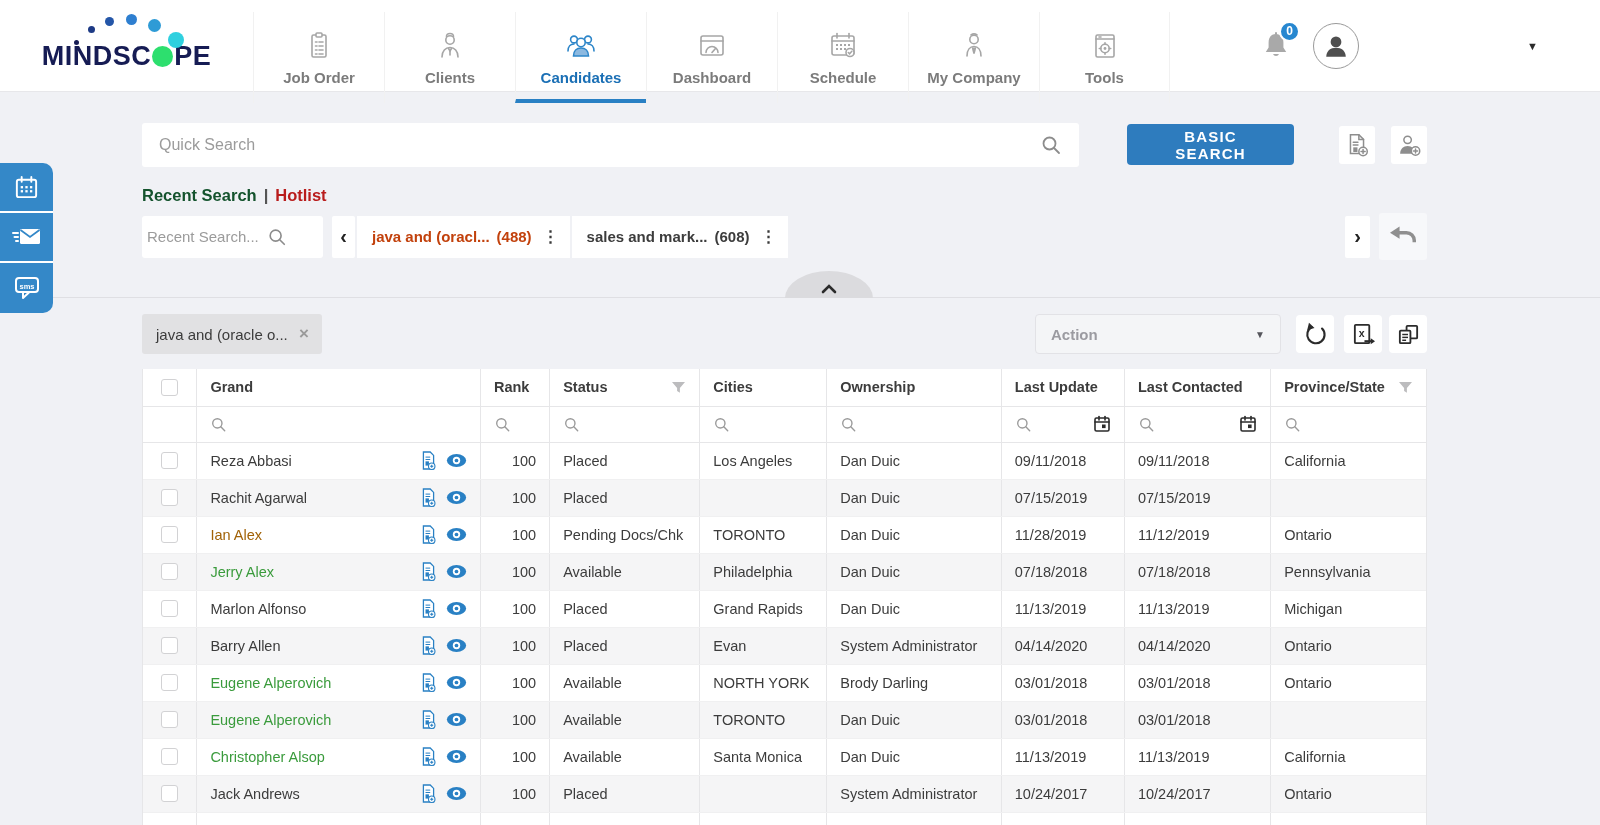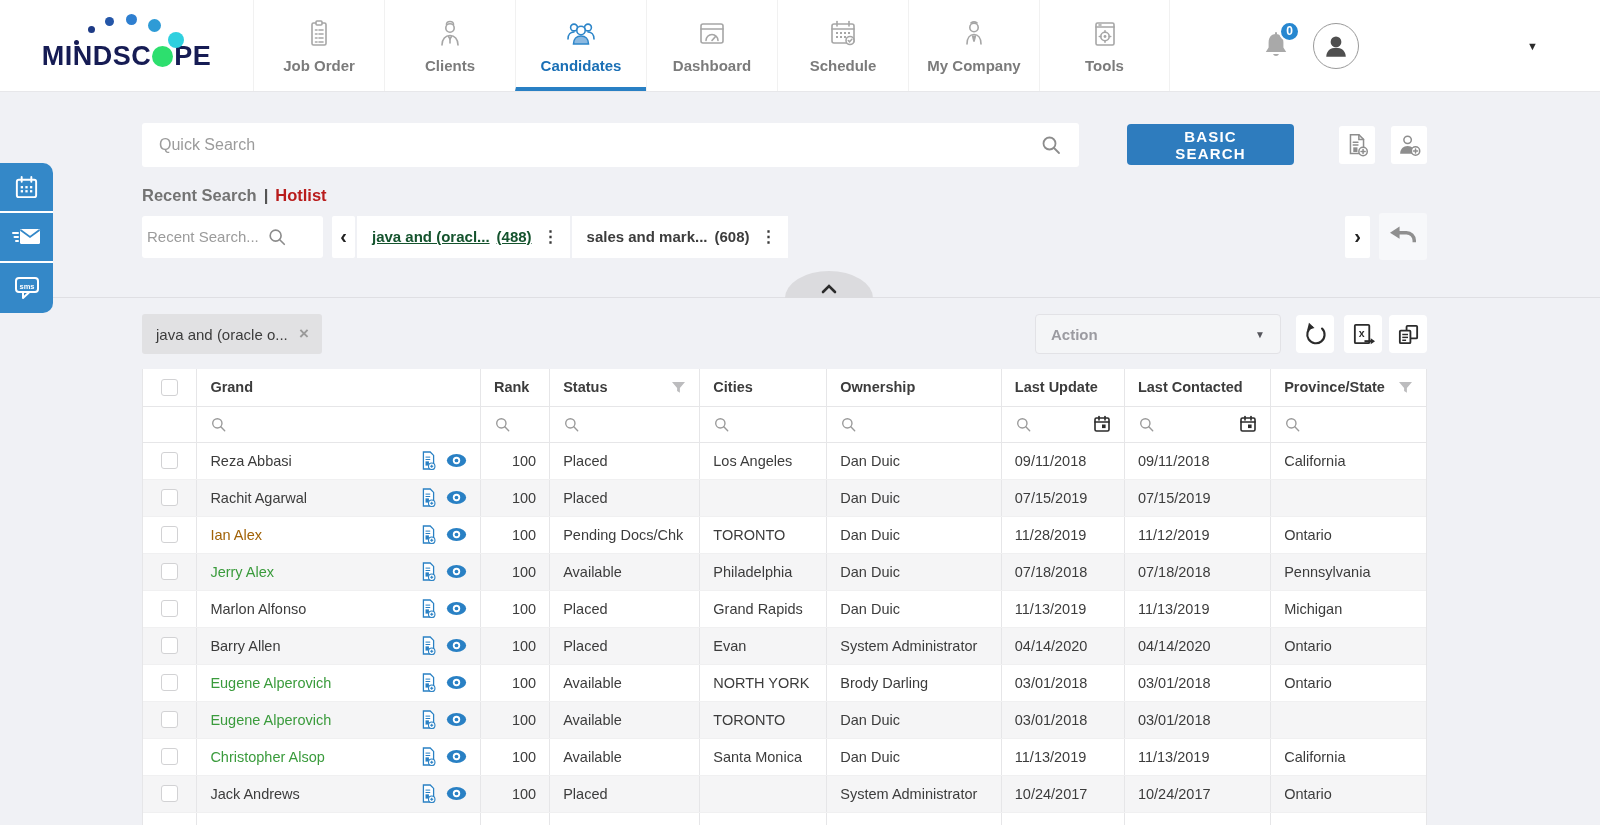--- a/index.html
+++ b/index.html
@@ -12,21 +12,21 @@
   .logo-text { font-size:27px; font-weight:bold; color:#161c54; letter-spacing:.5px; margin-top:22px; white-space:nowrap; }
   .logo-o { display:inline-block; width:21px; height:21px; border-radius:50%; background:#2ddf6e; vertical-align:-2px; margin:0 1px; }
   .logo-dot { position:absolute; border-radius:50%; }
   .d1 { left:74px; top:40px; width:5px; height:5px; background:#161c54; }
   .d2 { left:88px; top:26px; width:7px; height:7px; background:#1d3a85; }
   .d3 { left:105px; top:17px; width:9px; height:9px; background:#2456a8; }
   .d4 { left:126px; top:14px; width:11px; height:11px; background:#2e7fd0; }
   .d5 { left:148px; top:19px; width:13px; height:13px; background:#2e9bd6; }
   .d6 { left:168px; top:32px; width:16px; height:16px; background:#2fd0df; }
 
-  .main-nav { display:flex; height:100%; }
+  .main-nav { display:flex; height:100%;margin-top:12px; }
   .nav-item { width:131px; display:flex; flex-direction:column; align-items:center; justify-content:center; gap:7px; border-left:1px solid #f1f1f1; cursor:pointer; position:relative; }
   .nav-item:last-child { border-right:1px solid #f1f1f1; }
   .nav-label { font-size:15px; font-weight:bold; color:#7b7b7b; white-space:nowrap; }
   .nav-item.active { border-bottom:4px solid #2980c4; padding-top:4px; }
   .nav-item.active .nav-label { color:#1a6fb5; }
 
   .topbar-right { position:absolute; right:0; top:0; height:100%; display:flex; align-items:center; padding-right:62px; }
   .bell-wrap { position:relative; margin-right:22px; cursor:pointer; }
   .badge { position:absolute; top:-9px; right:-9px; min-width:21px; height:21px; border-radius:50%; background:#2787d0; border:2px solid #fff; color:#fff; font-size:12px; font-weight:bold; display:flex; align-items:center; justify-content:center; }
   .avatar { width:46px; height:46px; border-radius:50%; border:1px solid #9a9a9a; background:#fff; display:flex; align-items:center; justify-content:center; cursor:pointer; overflow:hidden; }
@@ -43,34 +43,34 @@
   .search-row { display:flex; align-items:flex-start; padding-top:31px; }
   .quick-search { width:990px; height:44px; background:#fff; border-radius:3px; display:flex; align-items:center; padding:0 17px; }
   .quick-search input { border:none; outline:none; flex:1; font-size:16px; color:#3c3c3c; font-family:"Liberation Sans", sans-serif; background:transparent; }
   .quick-search input::placeholder, .recent-input input::placeholder { color:#9b9b9b; }
   .basic-search { margin-left:48px; margin-top:1px; height:41px; padding:0 23px; background:#2e7cbe; border:none; border-radius:4px; color:#fff; font-size:15px; font-weight:bold; letter-spacing:1.2px; cursor:pointer; font-family:"Liberation Sans", sans-serif; }
   .tool-icon-btn { width:38px; height:38px; margin-top:3px; background:#fff; border-radius:3px; display:flex; align-items:center; justify-content:center; cursor:pointer; }
   .tool-icon-btn.first { margin-left:45px; }
   .tool-icon-btn + .tool-icon-btn { margin-left:16px; }
 
   .tabs-line { margin-top:19px; font-size:16.5px; font-weight:bold; }
-  .recent-link { color:#737373; cursor:pointer;text-align:center; }
+  .recent-link { color:#14532d; cursor:pointer;text-align:center; }
   .tab-sep { color:#555; margin:0 7px; }
   .hotlist-link { color:#b91c1c; cursor:pointer; }
 
   .recent-row { margin-top:8px; display:flex; align-items:center; }
   .recent-input { width:181px; height:42px; background:#fff; border-radius:3px; display:flex; align-items:center; padding:0 5px; }
   .recent-input input { border:none; outline:none; width:120px; font-size:15px; color:#3c3c3c; font-family:"Liberation Sans", sans-serif; background:transparent; }
   .chev-btn { height:42px; background:#fff; display:flex; align-items:center; justify-content:center; font-size:20px; font-weight:bold; color:#222; cursor:pointer; border-radius:2px; }
   .chev-left { width:23px; margin-left:9px; }
   .chev-right { width:25px; }
   .chip { height:42px; background:#fff; margin-left:2px; display:flex; align-items:center; padding:0 11px 0 15px; font-size:15px; font-weight:bold; white-space:nowrap; cursor:pointer; }
   .chip .chip-label { margin-right:7px; }
   .chip .chip-count { margin-right:4px; }
-  .chip.active-chip .chip-label, .chip.active-chip .chip-count { color:#14532d;text-decoration:underline; }
+  .chip.active-chip .chip-label, .chip.active-chip .chip-count { color:#c2410c; }
   .chip .chip-dots { color:#3a3a3a; font-size:16px; margin-left:7px; cursor:pointer; }
   .recent-spacer { flex:1; }
   .undo-btn { width:48px; height:47px; background:#f7f8fa; border-radius:3px; margin-left:9px; display:flex; align-items:center; justify-content:center; cursor:pointer; }
 
   .divider { position:relative; margin-top:37px; }
   .divider-line { height:1px; background:#dfdfe3; width:1600px; margin-left:-142px; }
   .hump { position:absolute; bottom:0; left:643px; width:88px; height:27px; background:#dbdbde; border-radius:44px 44px 0 0 / 27px 27px 0 0; display:flex; align-items:flex-end; justify-content:center; padding-bottom:4px; cursor:pointer; }
 
   .action-row { margin-top:16px; display:flex; align-items:center; }
   .filter-chip { width:180px; height:40px; background:#e1e1e3; border-radius:3px; display:flex; align-items:center; justify-content:space-between; padding:0 13px 0 14px; font-size:15px; color:#3c3c3c; white-space:nowrap; }

